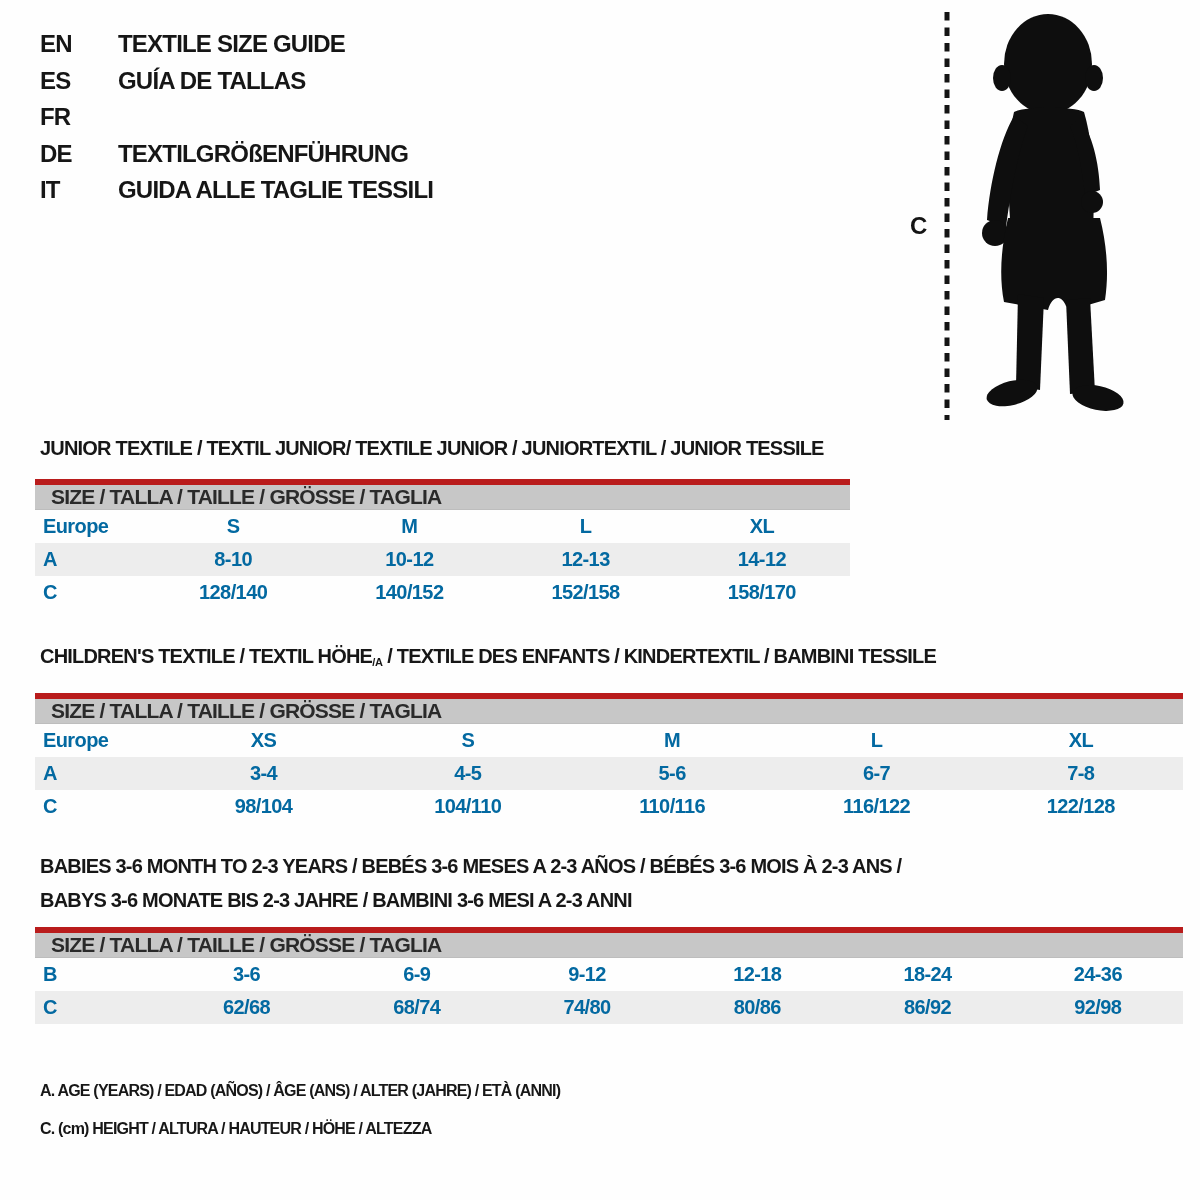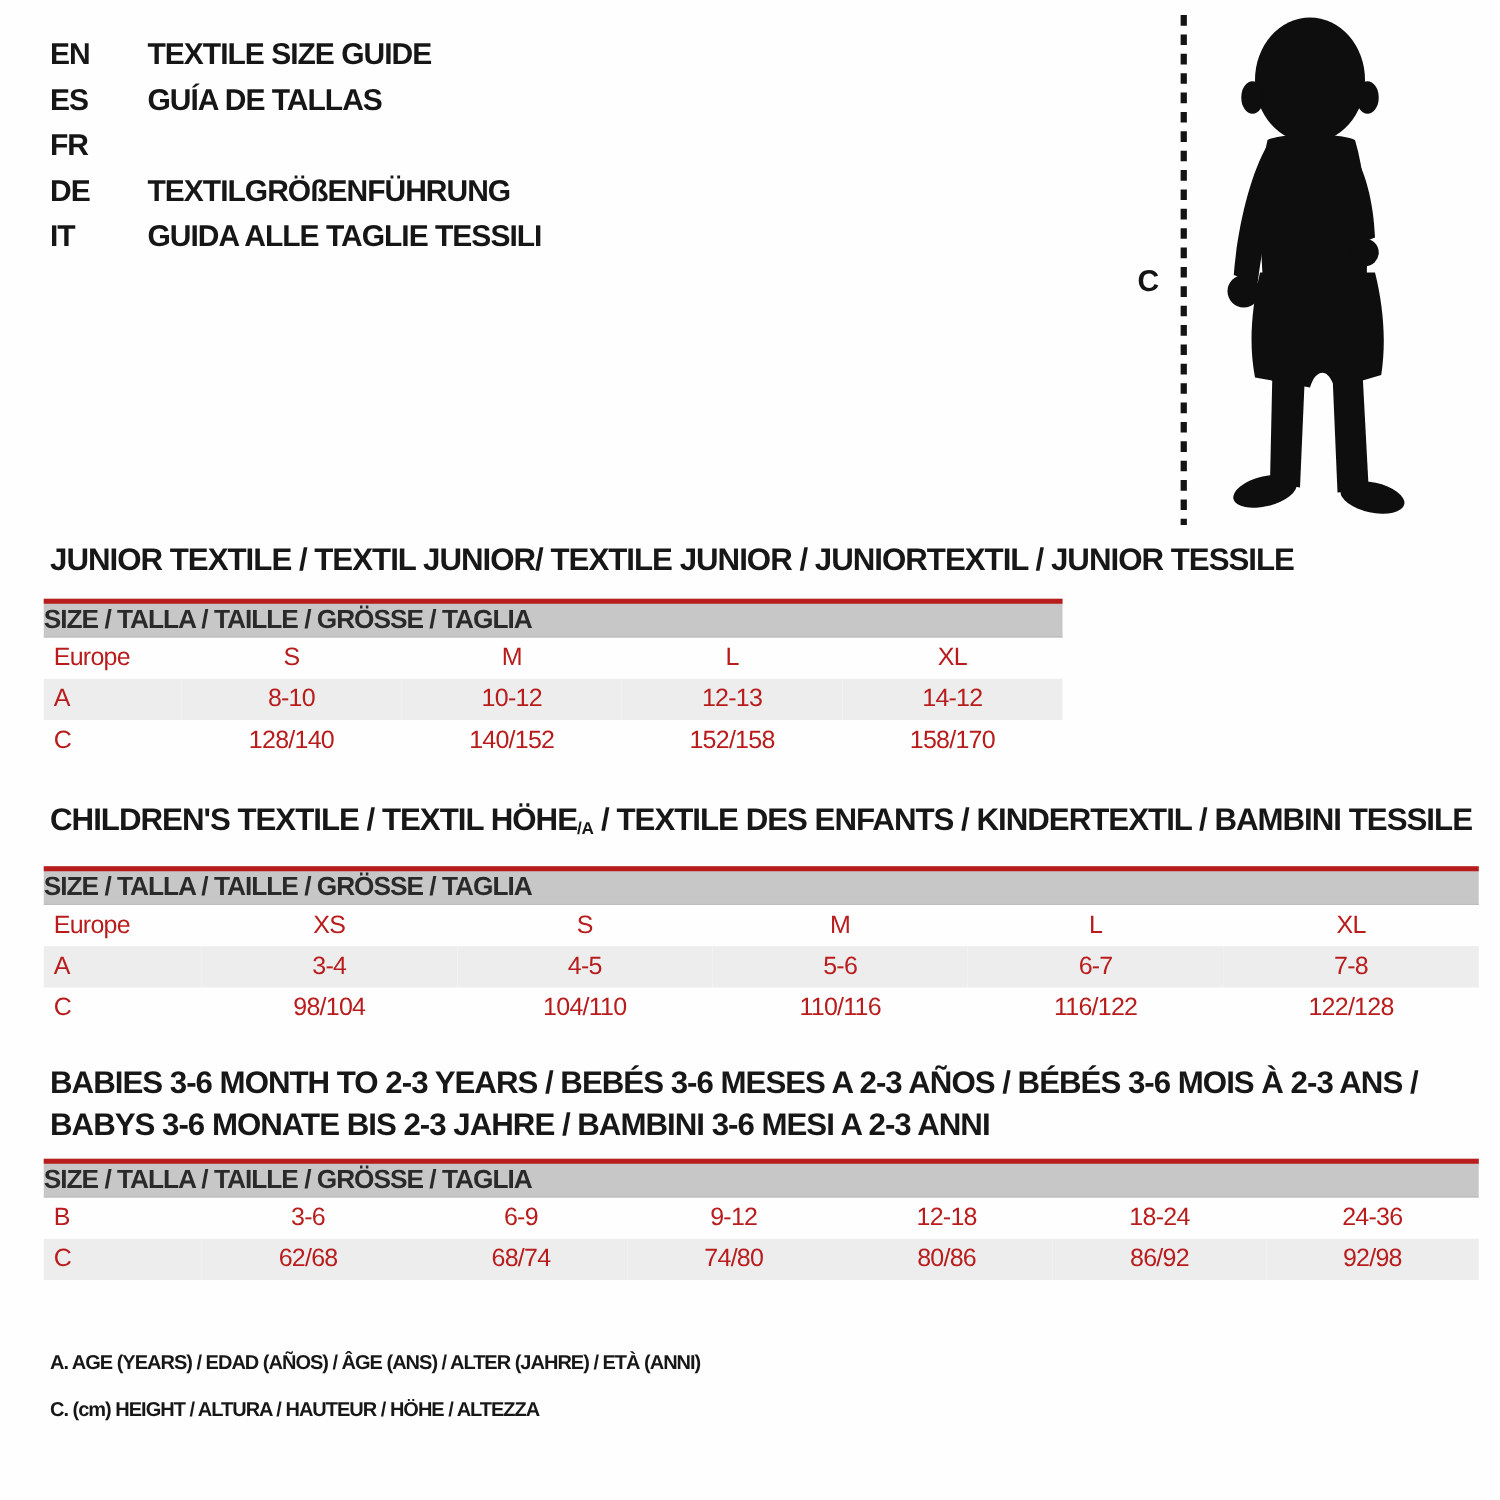--- a/index.html
+++ b/index.html
@@ -33,41 +33,41 @@
   .baby-svg { position: absolute; left: 62px; top: 2px; }
 
   
   .size-section { position: absolute; left: 35px; }
   .section-junior { top: 437px; width: 815px; }
   .section-children { top: 645px; width: 1148px; }
   .section-babies { top: 855px; width: 1148px; }
 
   .table-title {
     margin: 0 0 0 5px;
-    font-size: 25px; line-height: 23px; font-weight: bold;
+    font-size: 20px; line-height: 23px; font-weight: bold;
     letter-spacing: -0.8px; color: #171717; white-space: nowrap;
   }
   .title-gap { height: 19px; }
   .title-gap-sm { height: 15px; }
   .table-title .sub { font-size: 0.55em; vertical-align: -0.25em; letter-spacing: -0.3px; }
   .title-line2 { margin-top: 11px; }
 
   .band {
     height: 31px; background: #c7c7c7;
     display: flex; align-items: center;
-    padding-left: 0;
+    padding-left: 16px;
     font-weight: bold; font-size: 21px; letter-spacing: -0.8px; color: #2a2a2a;
-    border-top: 4px solid #b91c1c;
+    border-top: 6px solid #b91c1c;
     border-bottom: 1px solid #bdbdbd;
     white-space: nowrap;
   }
 
   table.size-table {
     width: 100%; border-collapse: collapse; table-layout: fixed;
-    font-size: 20px; font-weight: normal; letter-spacing: -0.6px; color: #b91c1c;
+    font-size: 20px; font-weight: bold; letter-spacing: -0.6px; color: #0369a1;
   }
   table.size-table td { height: 33px; text-align: center; vertical-align: middle; padding: 0; white-space: nowrap; }
   table.size-table td.rowlabel { text-align: left; padding-left: 8px; }
   tr.shade { background: #ededed; }
   tr.plain { background: transparent; }
 
   
   .legend { position: absolute; left: 40px; top: 1072px; }
   .legend-row {
     font-weight: bold; font-size: 16px; line-height: 37.5px;

